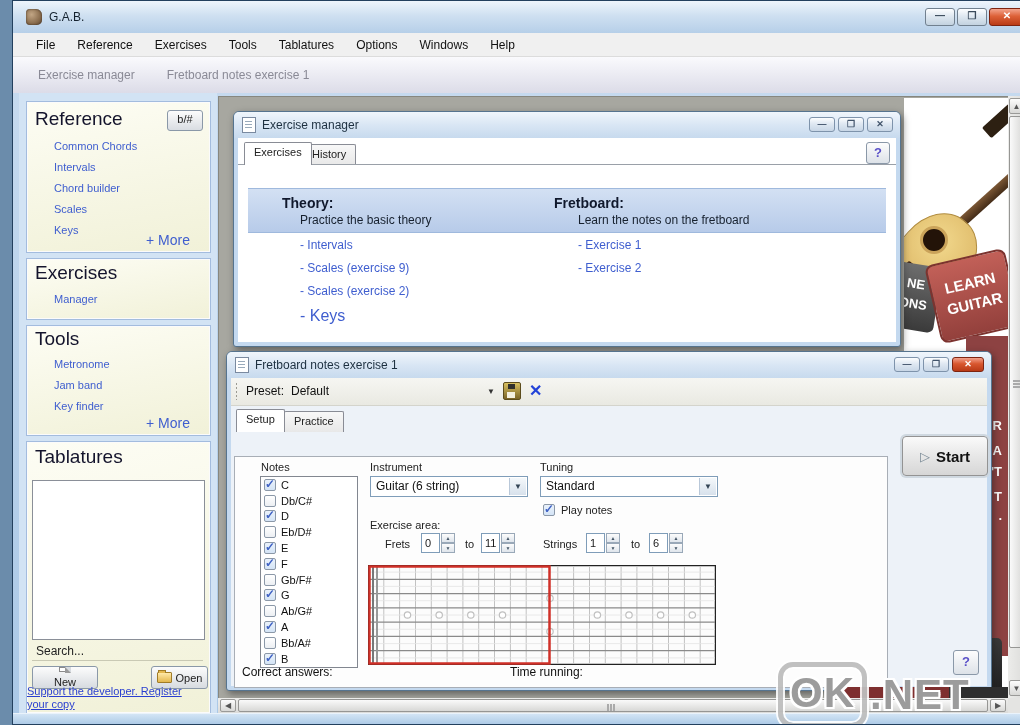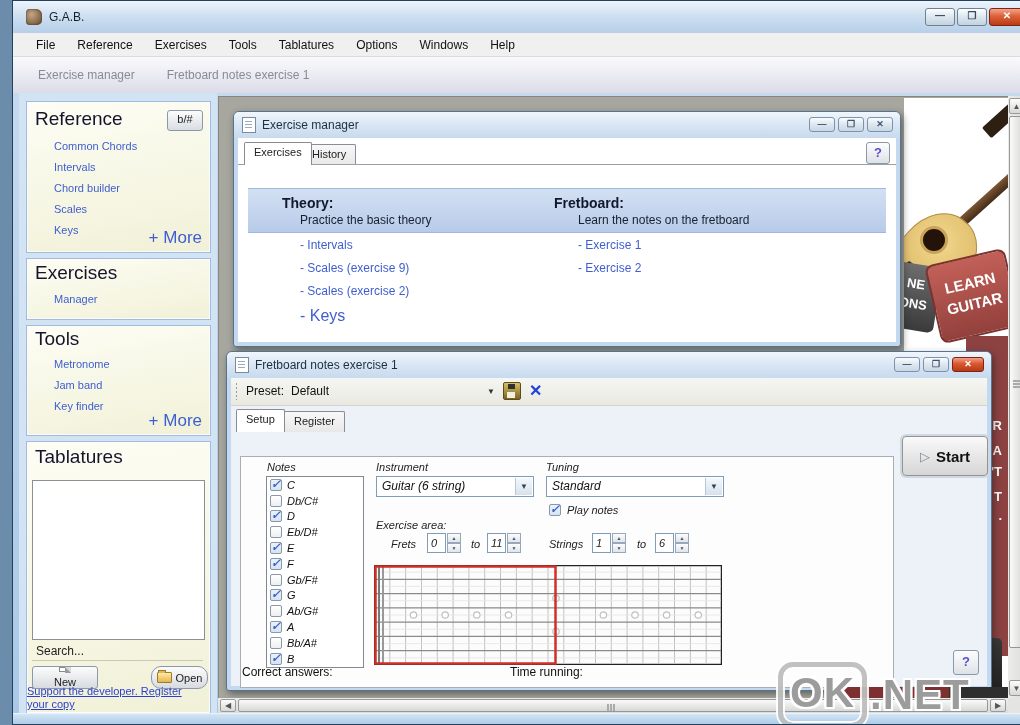--- a/index.html
+++ b/index.html
@@ -21,21 +21,21 @@
   .menubar{left:0;top:32px;width:1020px;height:24px;background:#f0f0f0;border-bottom:1px solid #dcdcdc;display:flex;align-items:center;padding-left:12px;box-sizing:border-box;}
   .menubar span{padding:4px 11px;color:#111;}
   .tabstrip{left:0;top:56px;width:1020px;height:36px;background:linear-gradient(#fafafd,#dcdce8);display:flex;align-items:center;}
   .tabstrip span{color:#8a8a96;font-size:12px;}
   .bottomstrip{left:0;top:712px;width:1020px;height:13px;background:linear-gradient(#d3e5f5,#aecbe7);border-top:1px solid #eaf3fb;border-bottom:2px solid #3c5a78;box-sizing:border-box;}
   
   .sidebar-bg{left:6px;top:92px;width:198px;height:620px;background:#d2e3f4;}
   .panel{position:absolute;border:1px solid #a3bcde;background:linear-gradient(170deg,#fdfdf4,#f1f1d8);box-shadow:inset 0 0 0 1px #fbfbfb;}
   .panel-title{position:absolute;left:8px;font-size:19px;color:#14142c;}
   .lnk{position:absolute;color:#3f5ecf;font-size:11px;cursor:pointer;}
-  .more{position:absolute;right:8px;color:#3f5ecf;font-size:17px;}
+  .more{position:absolute;right:20px;color:#3f5ecf;font-size:14px;}
   .btn-ref{position:absolute;right:7px;top:8px;width:34px;height:19px;border:1px solid #8a98a8;border-radius:3px;
     background:linear-gradient(#fcfcfc,#d9dde2);font-size:11px;text-align:center;line-height:17px;color:#222;}
   .tab-listbox{position:absolute;left:5px;top:38px;width:171px;height:158px;background:#fff;border:1px solid #8a8f98;}
   .search-row{position:absolute;left:5px;top:200px;width:171px;height:19px;border-bottom:1px solid #c9c9b4;color:#222;font-size:12px;padding:2px 0 0 4px;box-sizing:border-box;background:transparent;}
   .small-btn{position:absolute;height:21px;border:1px solid #8a98a8;border-radius:3px;background:linear-gradient(#fcfcfc,#d7dbe0);
     font-size:11px;color:#222;display:flex;align-items:center;justify-content:center;gap:4px;}
   .icon-page{width:10px;height:12px;background:#fff;border:1px solid #8a8a8a;position:relative;}
   .icon-page::after{content:"";position:absolute;right:-1px;top:-1px;border:3px solid;border-color:#d7dbe0 #d7dbe0 #9a9a9a #9a9a9a;}
   .icon-folder{width:13px;height:9px;background:linear-gradient(#ffe9a8,#e3b74e);border:1px solid #a07c28;border-radius:1px;position:relative;}
   .icon-folder::before{content:"";position:absolute;left:0;top:-3px;width:6px;height:2px;background:#e3b74e;border:1px solid #a07c28;border-bottom:none;}
@@ -93,21 +93,21 @@
   
   .fb-inner{position:absolute;left:4px;top:26px;right:4px;bottom:4px;background:#edf2f8;}
   .fb-toolbar{position:absolute;left:0;top:0;right:0;height:27px;background:linear-gradient(#f6f6f2,#e9e9e2);border-bottom:1px solid #d4d4cc;}
   .tgrip{position:absolute;left:4px;top:4px;width:3px;height:18px;background-image:radial-gradient(circle,#9a9a92 35%,transparent 40%);background-size:3px 4px;}
   .combo{position:absolute;height:21px;border:1px solid #7f9db9;background:#fff;font-size:12px;line-height:19px;padding-left:5px;box-sizing:border-box;color:#111;}
   .combo .arr{position:absolute;right:1px;top:1px;bottom:1px;width:16px;background:linear-gradient(#f4f8fb,#d7e1ec);border-left:1px solid #b9c8d9;color:#345;font-size:8px;text-align:center;line-height:17px;}
   .floppy{position:absolute;width:16px;height:16px;background:linear-gradient(#d8c060,#7a6428);border:1px solid #5c4c1c;border-radius:2px;}
   .floppy::after{content:"";position:absolute;left:3px;bottom:1px;width:8px;height:6px;background:#f4f0e0;}
   .floppy::before{content:"";position:absolute;left:4px;top:1px;width:7px;height:5px;background:#30302c;}
   .bluex{position:absolute;color:#2343d8;font-weight:bold;font-size:16px;}
-  .fb-content{position:absolute;left:9px;top:78px;width:652px;height:230px;background:#fdfdfd;border:1px solid #a8aeb6;font-style:italic;}
+  .fb-content{position:absolute;left:3px;top:78px;width:652px;height:230px;background:#fdfdfd;border:1px solid #a8aeb6;}
   .startbtn{position:absolute;left:671px;top:58px;width:84px;height:38px;border:1px solid #939393;border-radius:4px;
     background:linear-gradient(#fafafa,#e9e9e9 45%,#d6d6d6);box-shadow:0 0 0 2px #cfd8e0;
     display:flex;align-items:center;justify-content:center;gap:6px;}
   .startbtn .tri{color:#7a8a96;font-size:13px;}
   .startbtn .txt{font-weight:bold;font-size:15px;color:#111;}
   .flabel{position:absolute;font-size:11px;color:#222;}
   .notes-list{position:absolute;left:25px;top:19px;width:96px;height:190px;background:#fff;border:1px solid #828790;overflow:hidden;}
   .note-row{height:15.8px;display:flex;align-items:center;padding-left:3px;gap:5px;}
   .cb{width:12px;height:12px;border:1px solid #8b98a8;border-radius:2px;background:linear-gradient(#fff,#eceff3);position:relative;flex:none;box-sizing:border-box;}
   .cb.on{background:linear-gradient(#eaf2fb,#d4e4f6);}
@@ -183,21 +183,21 @@
   </div>
 
   <div class="panel" style="left:13px;top:440px;width:183px;height:271px;">
     <div class="panel-title" style="top:4px;">Tablatures</div>
     <div class="tab-listbox"></div>
     <div class="search-row">Search...</div>
     <div class="small-btn" style="left:5px;top:224px;width:64px;flex-direction:column;">
       <span class="icon-page"></span>
       <span>New</span>
     </div>
-    <div class="small-btn" style="left:124px;top:224px;width:55px;border-radius:10px;">
+    <div class="small-btn" style="left:124px;top:224px;width:55px;">
       <span class="icon-folder"></span>
       <span>Open</span>
     </div>
   </div>
   <div class="reg-link" style="left:14px;top:684px;">Support the developer. Register</div>
   <div class="reg-link" style="left:14px;top:697px;">your copy</div>
 
   <div class="abs mdi"></div>
 
   <div class="abs adpanel">
@@ -272,21 +272,21 @@
       <div class="fb-toolbar">
         <div class="tgrip"></div>
         <div class="abs" style="left:15px;top:6px;font-size:12px;color:#111;">Preset:</div>
         <div class="abs" style="left:60px;top:6px;width:200px;font-size:12px;color:#111;">Default</div>
         <div class="abs" style="left:256px;top:9px;font-size:8px;color:#333;">▼</div>
         <div class="floppy" style="left:272px;top:4px;"></div>
         <div class="bluex" style="left:298px;top:3px;">✕</div>
       </div>
 
       <div class="tab active" style="left:5px;top:31px;">Setup</div>
-      <div class="tab" style="left:53px;top:33px;">Register</div>
+      <div class="tab" style="left:53px;top:33px;">Practice</div>
 
       <div class="startbtn">
         <span class="tri">▷</span>
         <span class="txt">Start</span>
       </div>
 
       <div class="fb-content">
         <div class="flabel" style="left:26px;top:4px;">Notes</div>
 
         <div class="notes-list">

